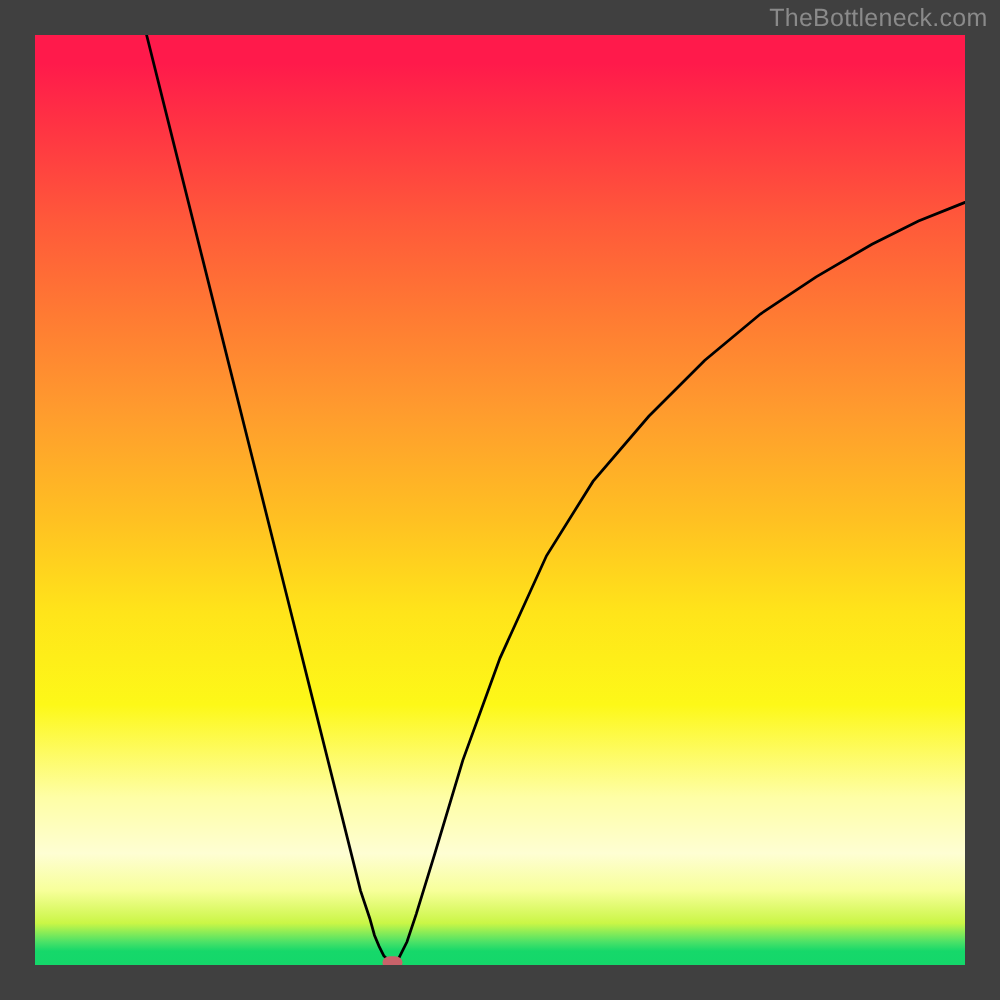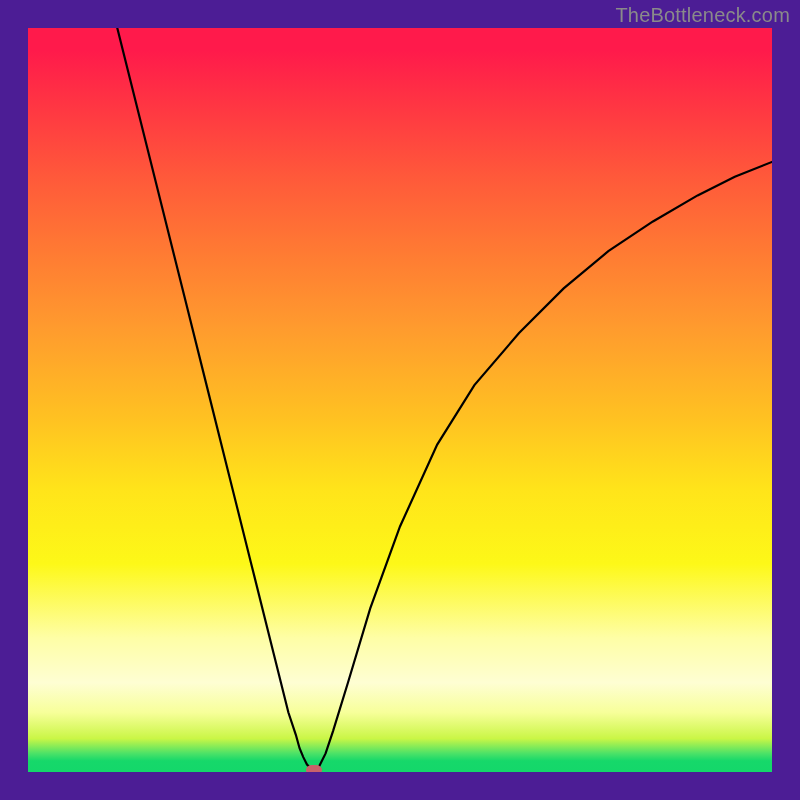--- a/index.html
+++ b/index.html
@@ -10,21 +10,21 @@
     background: #000;
     overflow: hidden;
     font-family: Arial, Helvetica, sans-serif;
   }
   .frame {
     position: absolute;
     top: 0;
     left: 0;
     width: 800px;
     height: 800px;
-    background: #4c1d95;
+    background: #404040;
   }
   .plot-area {
     position: absolute;
     left: 28px;
     top: 28px;
     width: 744px;
     height: 744px;
     overflow: hidden;
   }
   .gradient {

